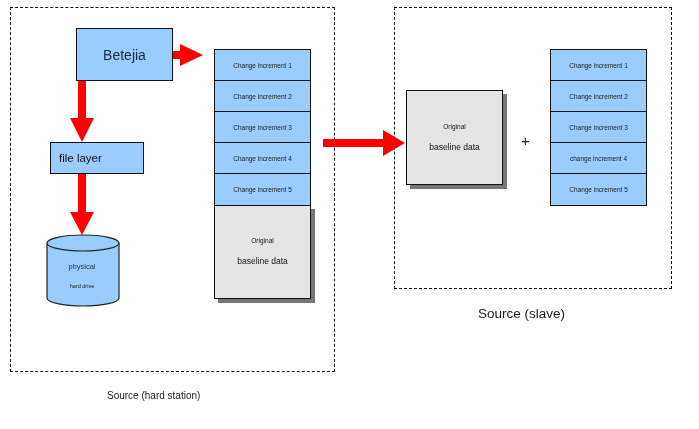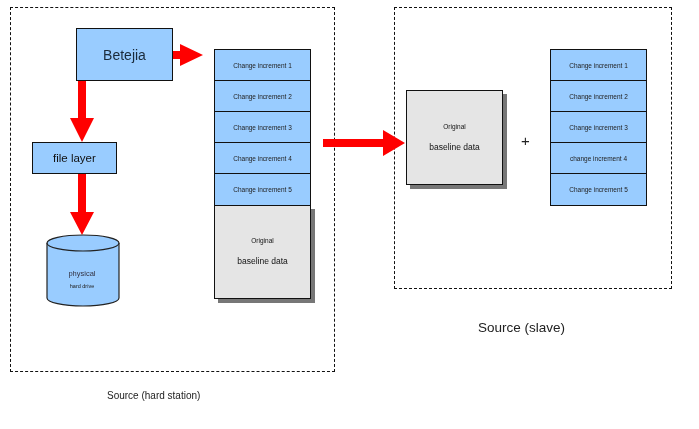--- a/index.html
+++ b/index.html
@@ -35,29 +35,29 @@
     <polygon points="78,173 86,173 86,212 94,212 82,235 70,212 78,212"></polygon>
 
     <polygon points="323,139 383,139 383,130 405,143 383,156 383,147 323,147"></polygon>
   </g>
 </svg>
 
 <div class="abs blue" style="left:34px; top:28px; width:97px; height:53px; display:flex; align-items:center; justify-content:center;margin-left:42px;">
   <span style="font-size:14px; color:#1a2a3a;">Betejia</span>
 </div>
 
-<div class="abs blue" style="left:32px; top:142px; width:85px; height:32px; display:flex; align-items:center; padding-left:20px;">
+<div class="abs blue" style="left:50px; top:142px; width:94px; height:32px; display:flex; align-items:center; padding-left:8px;">
   <span style="font-size:11.5px; color:#111;">file layer</span>
 </div>
 
 <svg class="abs" style="left:44px; top:234px;" width="78" height="78">
   <path d="M3,9 L3,64 A36,8 0 0 0 75,64 L75,9" fill="#99ccff" stroke="#222" stroke-width="1.2"></path>
   <ellipse cx="39" cy="9" rx="36" ry="8" fill="#99ccff" stroke="#222" stroke-width="1.2"></ellipse>
 </svg>
-<div class="abs" style="left:46px; top:262px; width:72px; text-align:center; font-size:7.5px; color:#334;margin-top:7px;">physical</div>
+<div class="abs" style="left:46px; top:262px; width:72px; text-align:center; font-size:7.5px; color:#334;">physical</div>
 <div class="abs" style="left:46px; top:283px; width:72px; text-align:center; font-size:5.5px; color:#222;">hard drive</div>
 
 <div class="stack blue" style="left:214px; top:49px; height:157px;">
   <div class="row">Change increment 1</div>
   <div class="row">Change increment 2</div>
   <div class="row">Change increment 3</div>
   <div class="row">Change increment 4</div>
   <div class="row">Change increment 5</div>
 </div>
 
@@ -75,13 +75,13 @@
 
 <div class="stack blue" style="left:550px; top:49px; height:157px;">
   <div class="row">Change increment 1</div>
   <div class="row">Change increment 2</div>
   <div class="row">Change increment 3</div>
   <div class="row">change increment 4</div>
   <div class="row">Change increment 5</div>
 </div>
 
 <div class="abs caption" style="left:107px; top:390px; font-size:10px;">Source (hard station)</div>
-<div class="abs caption" style="left:478px; top:320px; font-size:13.5px;">Source (slave)</div>
+<div class="abs caption" style="left:478px; top:306px; font-size:13.5px;">Source (slave)</div>
 
 </body></html>

